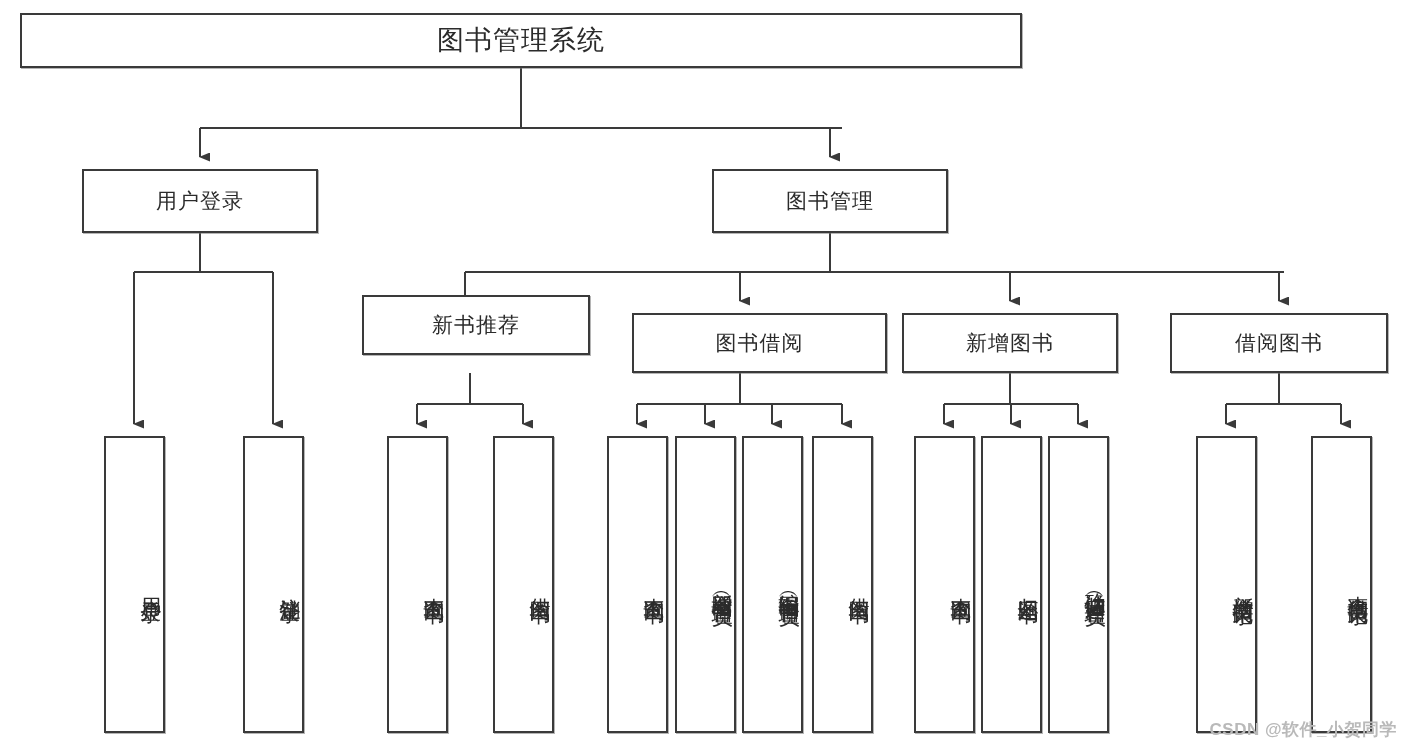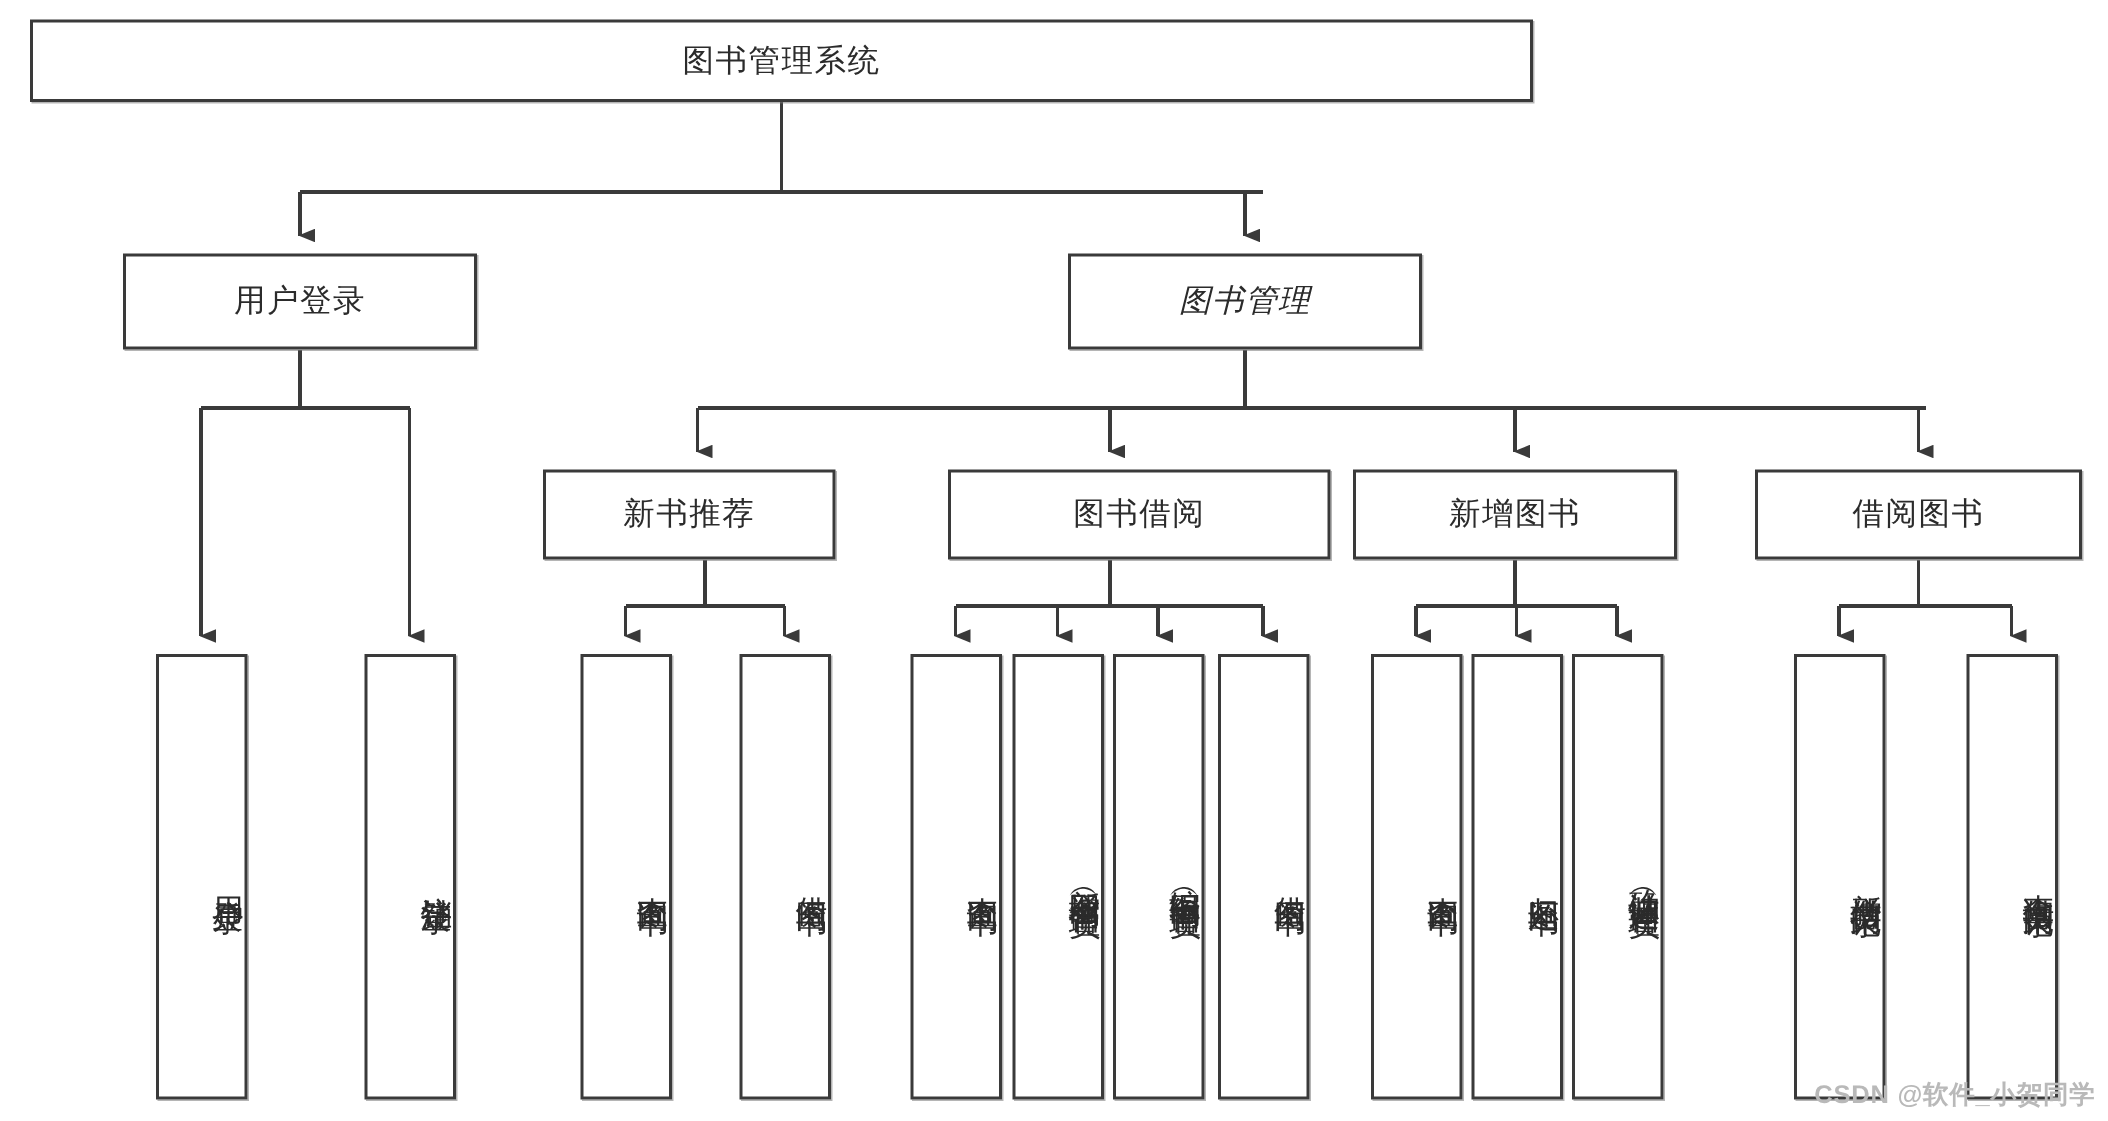--- a/index.html
+++ b/index.html
@@ -38,21 +38,21 @@
     text-align: center;
     box-shadow: 1px 1px 0 rgba(120,120,120,0.55);
   }
   .node-h {
     font-size: 21px;
     letter-spacing: 1px;
     line-height: 1.2;
     padding: 2px 6px;
   }
   .node-root {
-    font-size: 21px;
+    font-size: 27px;
   }
   .node-v {
     writing-mode: vertical-rl;
     text-orientation: upright;
     font-size: 21px;
     line-height: 1.12;
     letter-spacing: 2px;
     padding: 8px 0;
     align-items: flex-start;
     justify-content: center;
@@ -131,25 +131,25 @@
   </svg>
 
   <div class="node node-h node-root" style="left:20px; top:13px; width:1002px; height:55px;">
     <span>图书管理系统</span>
   </div>
 
   <div class="node node-h" style="left:82px; top:169px; width:236px; height:64px;">
     <span>用户登录</span>
   </div>
 
-  <div class="node node-h" style="left:712px; top:169px; width:236px; height:64px;font-style:italic;">
+  <div class="node node-h" style="left:712px; top:169px; width:236px; height:64px;">
     <span>图书管理</span>
   </div>
 
-  <div class="node node-h" style="left:362px; top:313px; width:195px; height:60px;">
+  <div class="node node-h" style="left:362px; top:295px; width:228px; height:60px;">
     <span>新书推荐</span>
   </div>
 
   <div class="node node-h" style="left:632px; top:313px; width:255px; height:60px;">
     <span>图书借阅</span>
   </div>
 
   <div class="node node-h" style="left:902px; top:313px; width:216px; height:60px;">
     <span>新增图书</span>
   </div>

